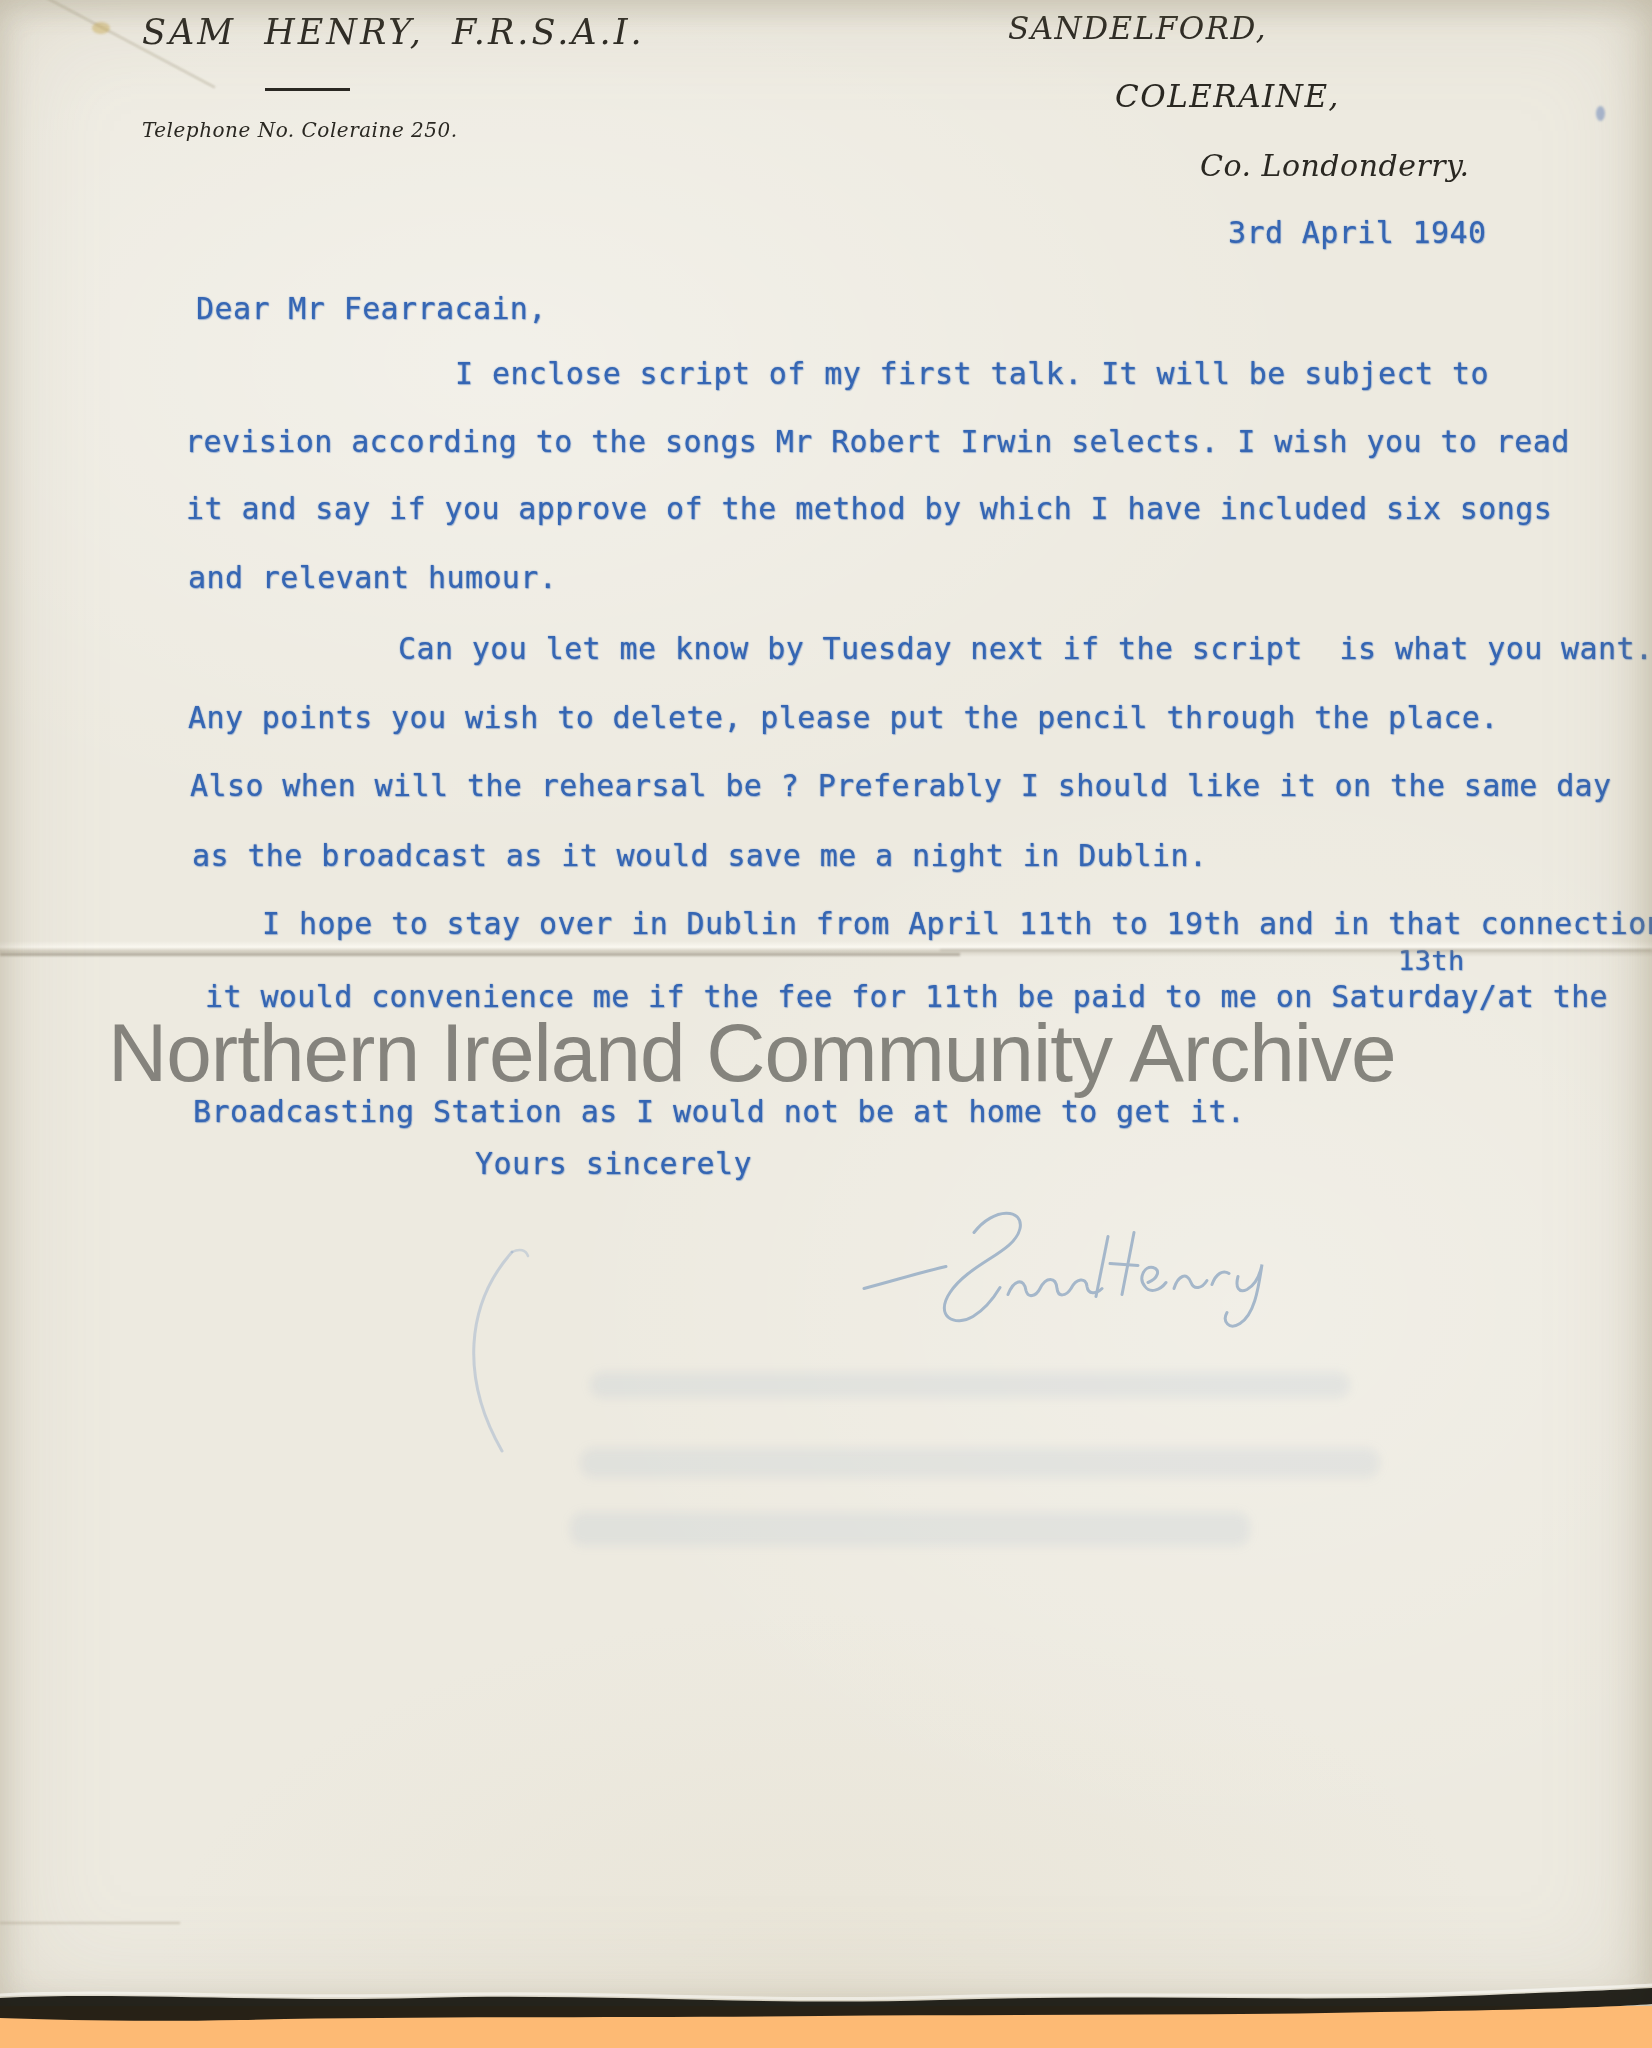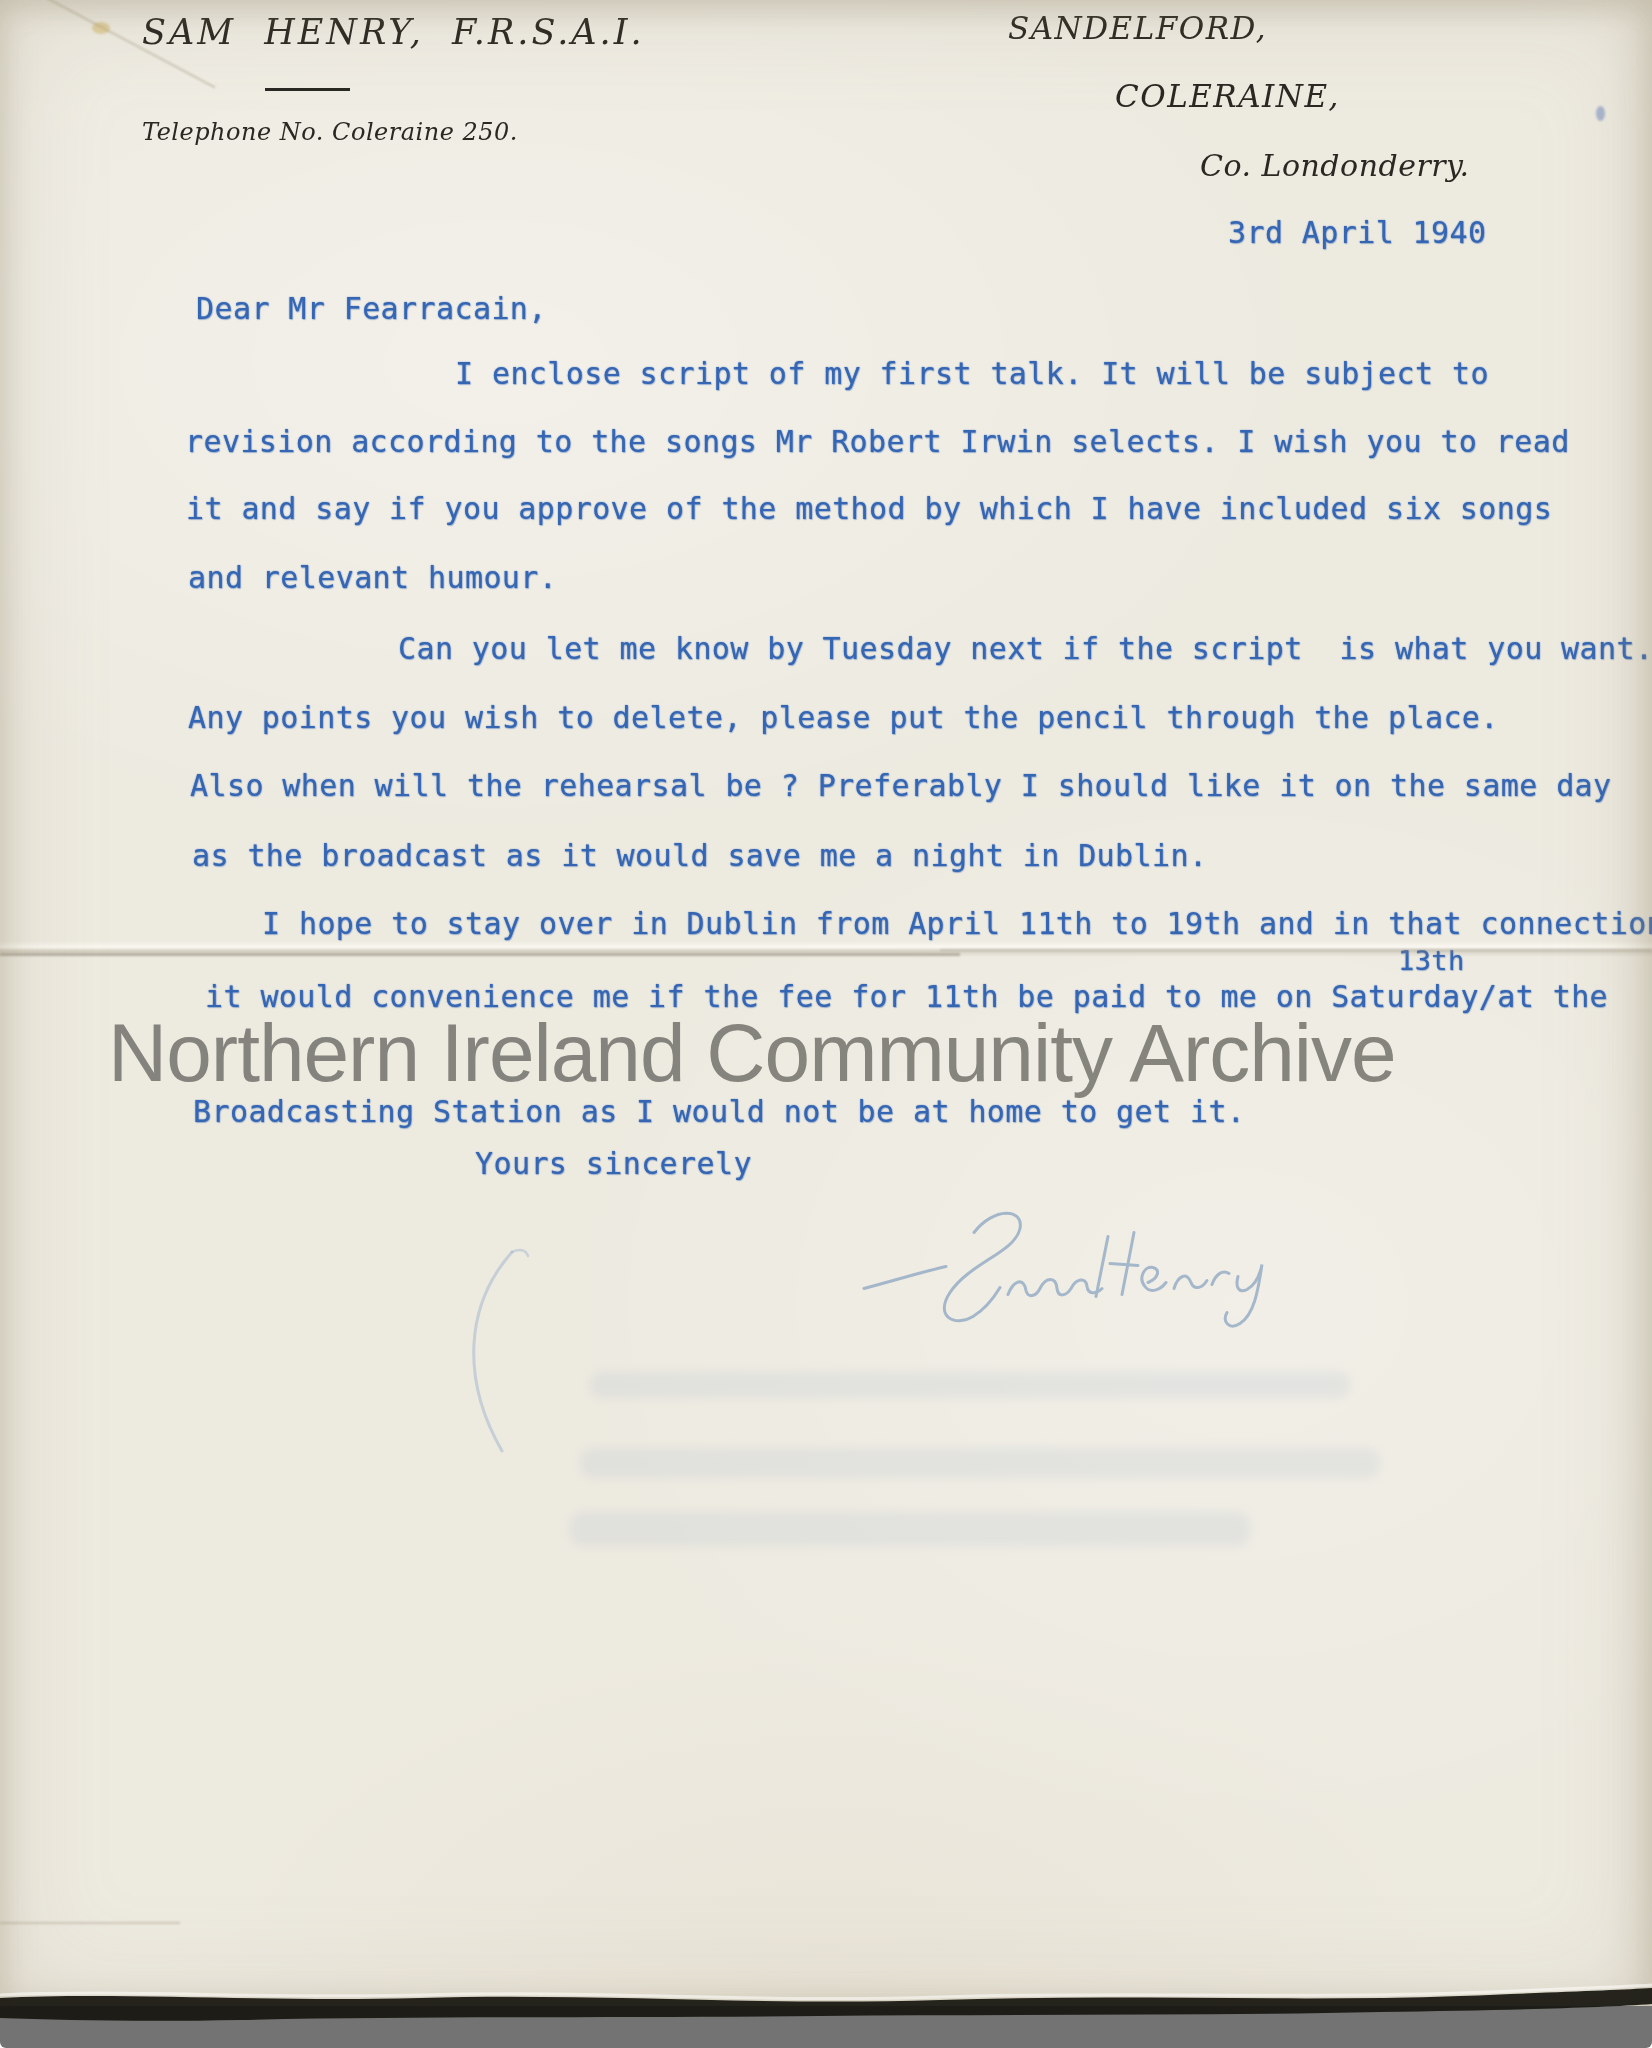--- a/index.html
+++ b/index.html
@@ -1,21 +1,21 @@
 <!DOCTYPE html>
 <html><head>
 <meta charset="utf-8">
 <style>
   html,body{margin:0;padding:0;}
   body{
     width:1652px;height:2048px;overflow:hidden;
     background:#fcfcfa;
     font-family:"DejaVu Sans Mono", monospace;
   }
-  .stage{position:relative;width:1652px;height:2048px;background:#737373;border-radius:6px;}
+  .stage{position:relative;width:1652px;height:2048px;background:#fdba74;}
   
   .paper{
     position:absolute;left:0;top:0;width:1652px;height:2006px;
     background:
       radial-gradient(1200px 700px at 30% 18%, rgba(255,255,255,0.30), rgba(255,255,255,0) 70%),
       radial-gradient(1000px 800px at 75% 65%, rgba(255,255,255,0.22), rgba(255,255,255,0) 70%),
       radial-gradient(900px 500px at 50% 99%, rgba(215,205,180,0.18), rgba(255,255,255,0) 75%),
       #edeae0;
   }
   .paper::after{
@@ -23,21 +23,21 @@
     box-shadow:
       inset 0 0 110px rgba(165,152,125,0.22),
       inset -16px 0 36px rgba(150,140,112,0.20),
       inset 12px 0 30px rgba(150,140,112,0.12),
       inset 0 10px 26px rgba(150,140,112,0.14);
   }
   
   .lh{position:absolute;font-family:"DejaVu Serif", serif;font-style:italic;color:#2a2822;white-space:nowrap;}
   .lh-name{left:142px;top:12px;font-size:35px;letter-spacing:3px;word-spacing:14px;}
   .lh-rule{position:absolute;left:265px;top:88px;width:85px;height:3px;background:#2a2822;}
-  .lh-phone{left:142px;top:118px;font-size:24px;letter-spacing:0.5px;}
+  .lh-phone{left:142px;top:118px;font-size:20px;letter-spacing:0.5px;}
   .lh-a0{left:1008px;top:10px;font-size:31px;letter-spacing:1.5px;}
   .lh-a1{left:1115px;top:78px;font-size:31px;letter-spacing:1.5px;text-align:right;}
   .lh-a2{left:1200px;top:148px;font-size:30px;letter-spacing:0.5px;}
   
   .type{
     position:absolute;white-space:pre;
     font-family:"DejaVu Sans Mono", monospace;
     font-size:30px;line-height:34px;letter-spacing:0.4px;
     color:#2e61b2;
     text-shadow:0 0 1.6px rgba(46,97,178,0.70), 0.7px 0.7px 1px rgba(46,97,178,0.35);

